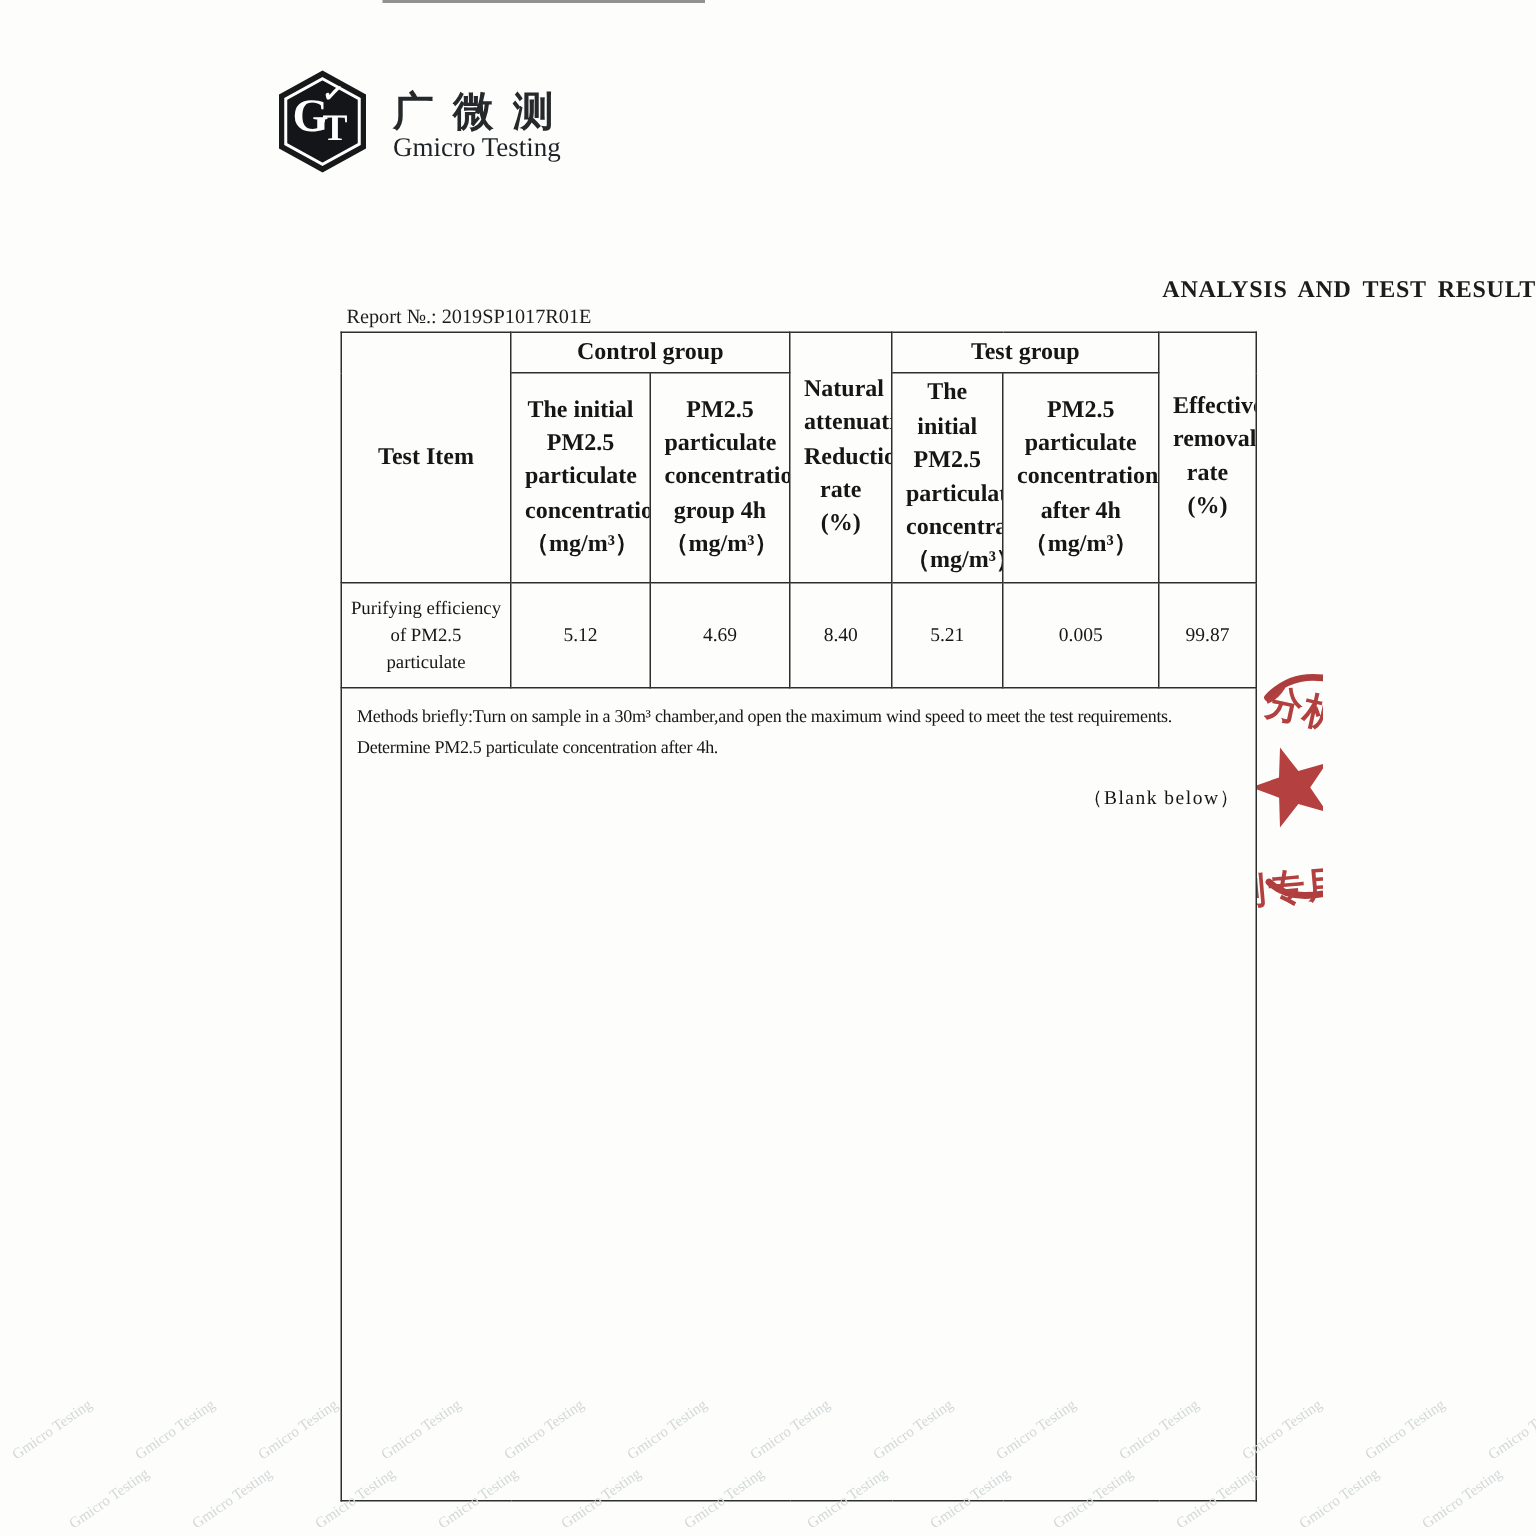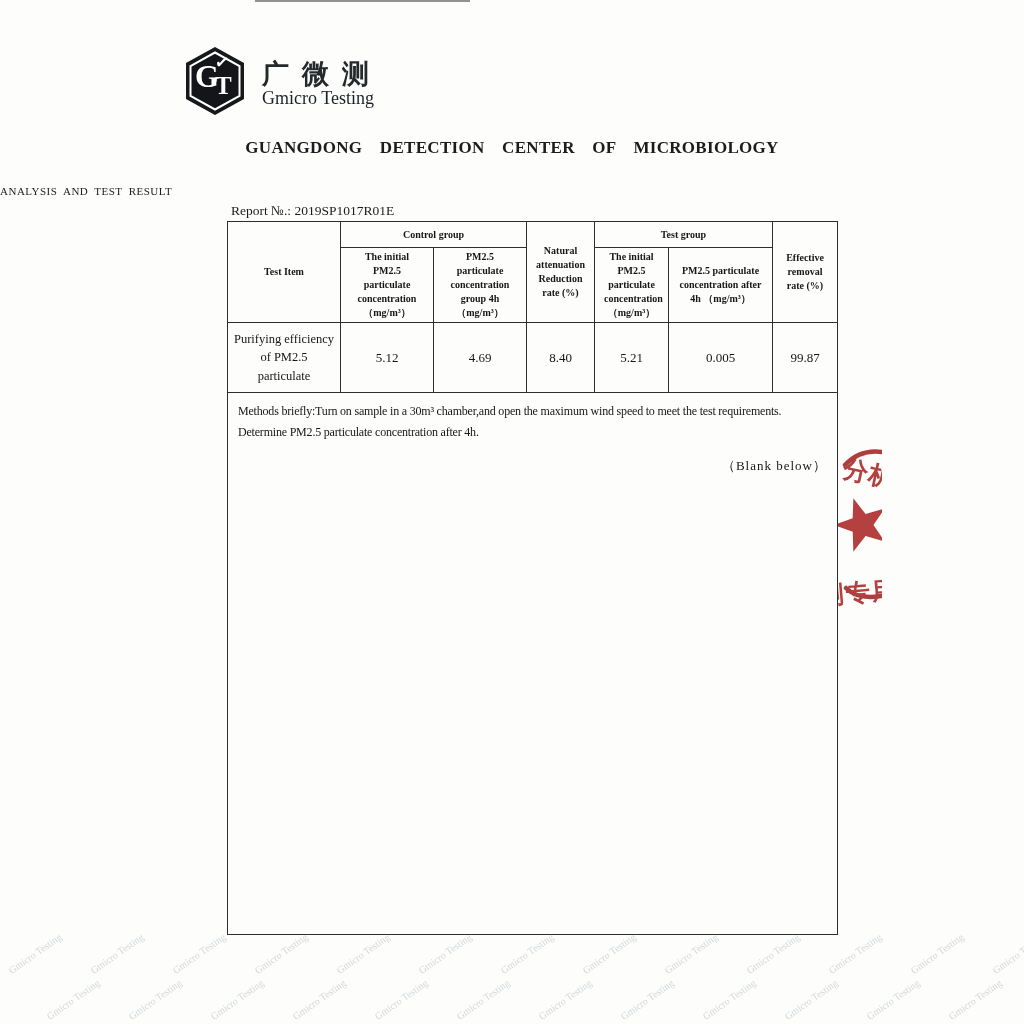--- a/index.html
+++ b/index.html
@@ -17,32 +17,32 @@
   .hex-wrap { position:absolute; left:0; top:0; width:62px; height:70px; }
   .hex-g { position:absolute; left:11px; top:13px; font-size:31px; font-weight:bold; color:#fff; font-family:"Liberation Serif", serif; }
   .hex-t { position:absolute; left:31px; top:26px; font-size:25px; font-weight:bold; color:#fff; font-family:"Liberation Serif", serif; }
   .hex-check { position:absolute; left:31px; top:6px; font-size:17px; font-weight:bold; color:#fff; transform:rotate(8deg); }
   .logo-cn { position:absolute; left:78px; top:10px; font-size:27px; letter-spacing:13px; color:#26292c; font-family:"Liberation Sans", sans-serif; font-weight:700; white-space:nowrap; }
   .logo-en { position:absolute; left:78px; top:42px; font-size:18px; color:#1e2226; white-space:nowrap; }
 
   
   .doc-title { position:absolute; left:0; top:138px; width:100%; text-align:center;
     font-size:17px; font-weight:bold; word-spacing:13px; letter-spacing:.3px; }
-  .doc-subtitle { position:absolute; left:0; top:185px; width:100%; text-align:left;
-    font-size:11px; font-weight:normal; word-spacing:3px; letter-spacing:.5px; }
+  .doc-subtitle { position:absolute; left:0; top:185px; width:100%; text-align:right;
+    font-size:16px; font-weight:bold; word-spacing:3px; letter-spacing:.5px; }
   .report-no { position:absolute; left:231px; top:203px; font-size:13.5px; }
 
   
   .result-table { position:absolute; left:227px; top:221px; width:610px;
     border-collapse:collapse; table-layout:fixed; }
   .result-table td, .result-table th {
     border:1.5px solid #2e2e2e; text-align:center; vertical-align:middle;
     font-family:"Liberation Serif", serif; color:#161616; overflow:hidden;
   }
-  .result-table th { font-size:10px; font-weight:bold; line-height:1.4; padding:2px 9px;text-align:center; }
+  .result-table th { font-size:16px; font-weight:bold; line-height:1.4; padding:2px 9px;text-align:center; }
   .th-big { font-size:12.5px; }
   .grp { height:26px; font-size:11.5px; }
   .sub-row th { height:70px; }
   .data-row td { height:70px; font-size:13px; }
   .item-cell { font-size:12.5px !important; line-height:1.45; padding:2px 5px; }
   .methods-cell { height:542px; vertical-align:top !important; text-align:left !important;
     padding:8px 10px; font-size:12px; line-height:1.75; letter-spacing:-0.2px; }
   .blank-note { text-align:right; font-size:13px; letter-spacing:1px; margin-top:12px; }
 
   
@@ -77,21 +77,20 @@
         <polygon points="31,6.5 55.5,20 55.5,50 31,63.5 6.5,50 6.5,20" fill="#141518" stroke="#ffffff" stroke-width="2"></polygon>
       </svg>
       <span class="hex-g">G</span>
       <span class="hex-t">T</span>
       <span class="hex-check">✓</span>
     </div>
     <div class="logo-cn">广微测</div>
     <div class="logo-en">Gmicro Testing</div>
   </div>
 
-  <div class="doc-title">GUANGDONG DETECTION CENTER OF MICROBIOLOGY</div>
   <div class="doc-subtitle">ANALYSIS AND TEST RESULT</div>
   <div class="report-no">Report №.: 2019SP1017R01E</div>
 
   <table class="result-table">
     <colgroup>
       <col style="width:113px">
         <col style="width:93px">
         <col style="width:93px">
       <col style="width:68px">
         <col style="width:74px">

